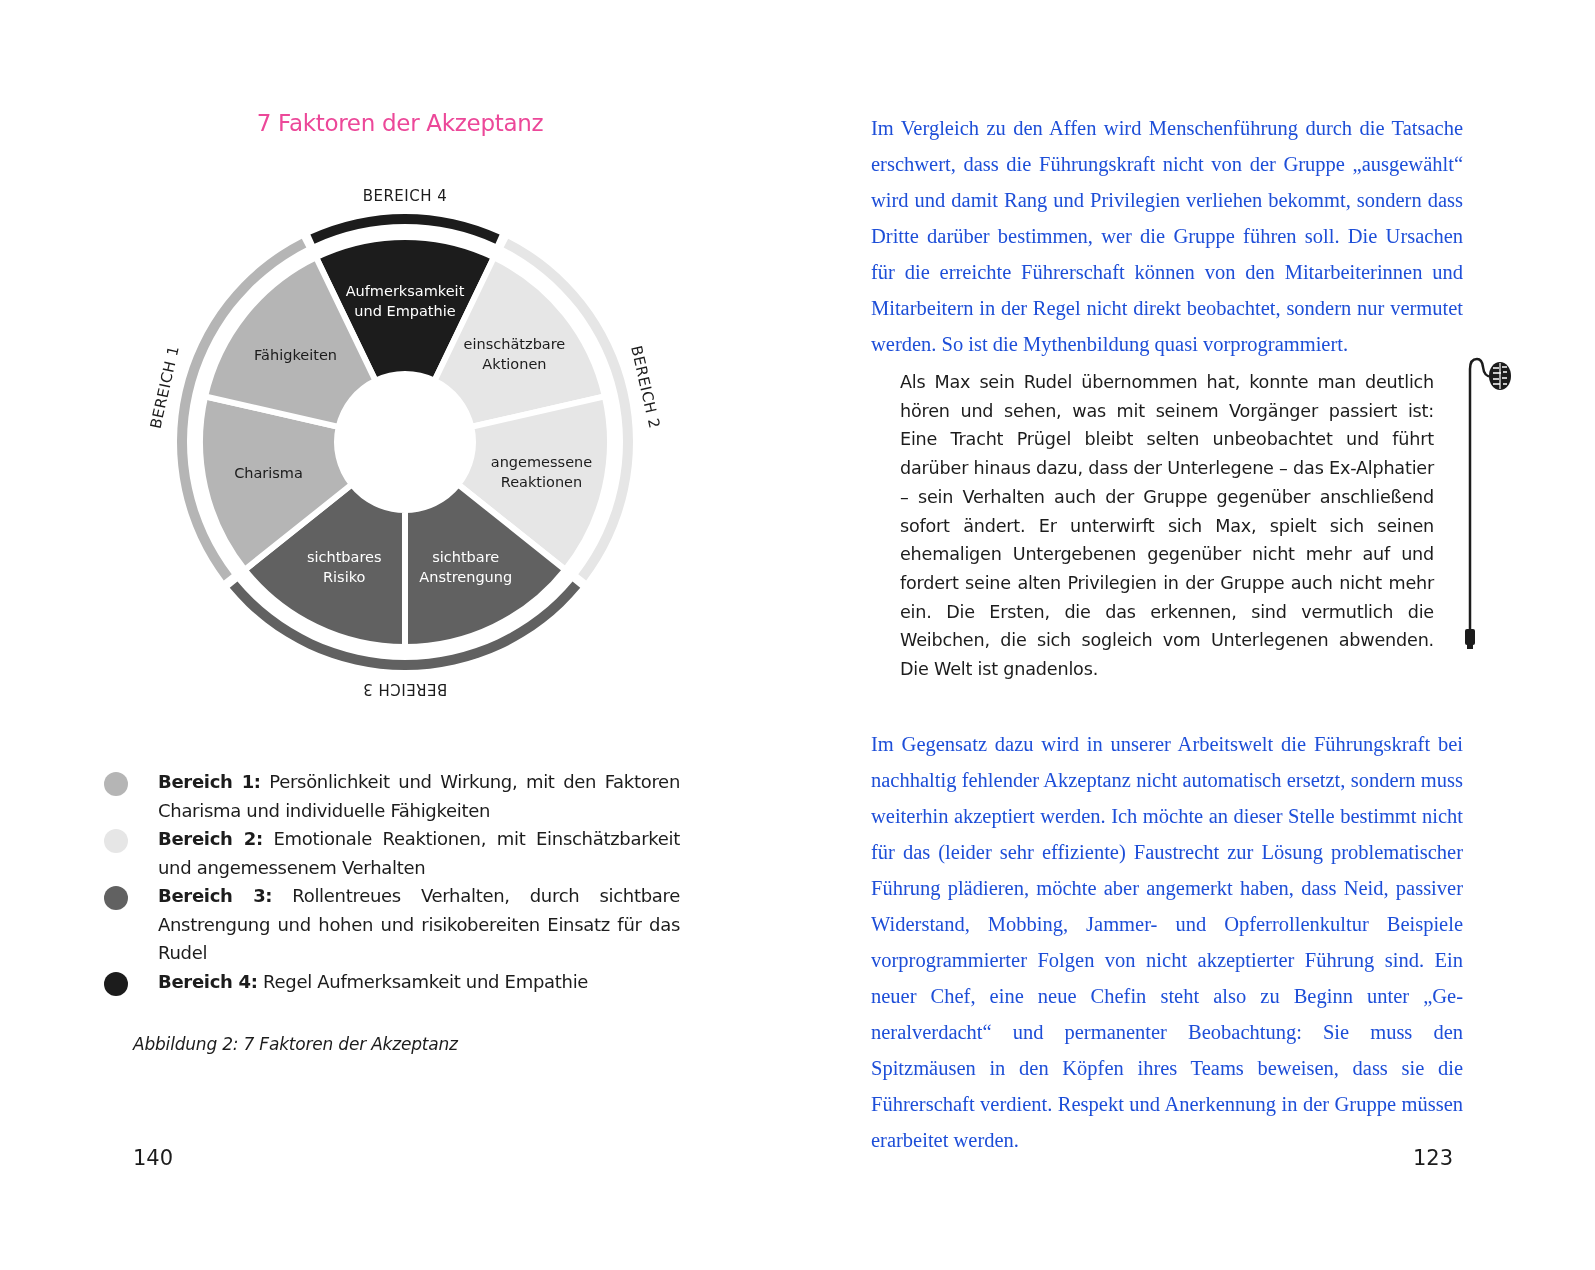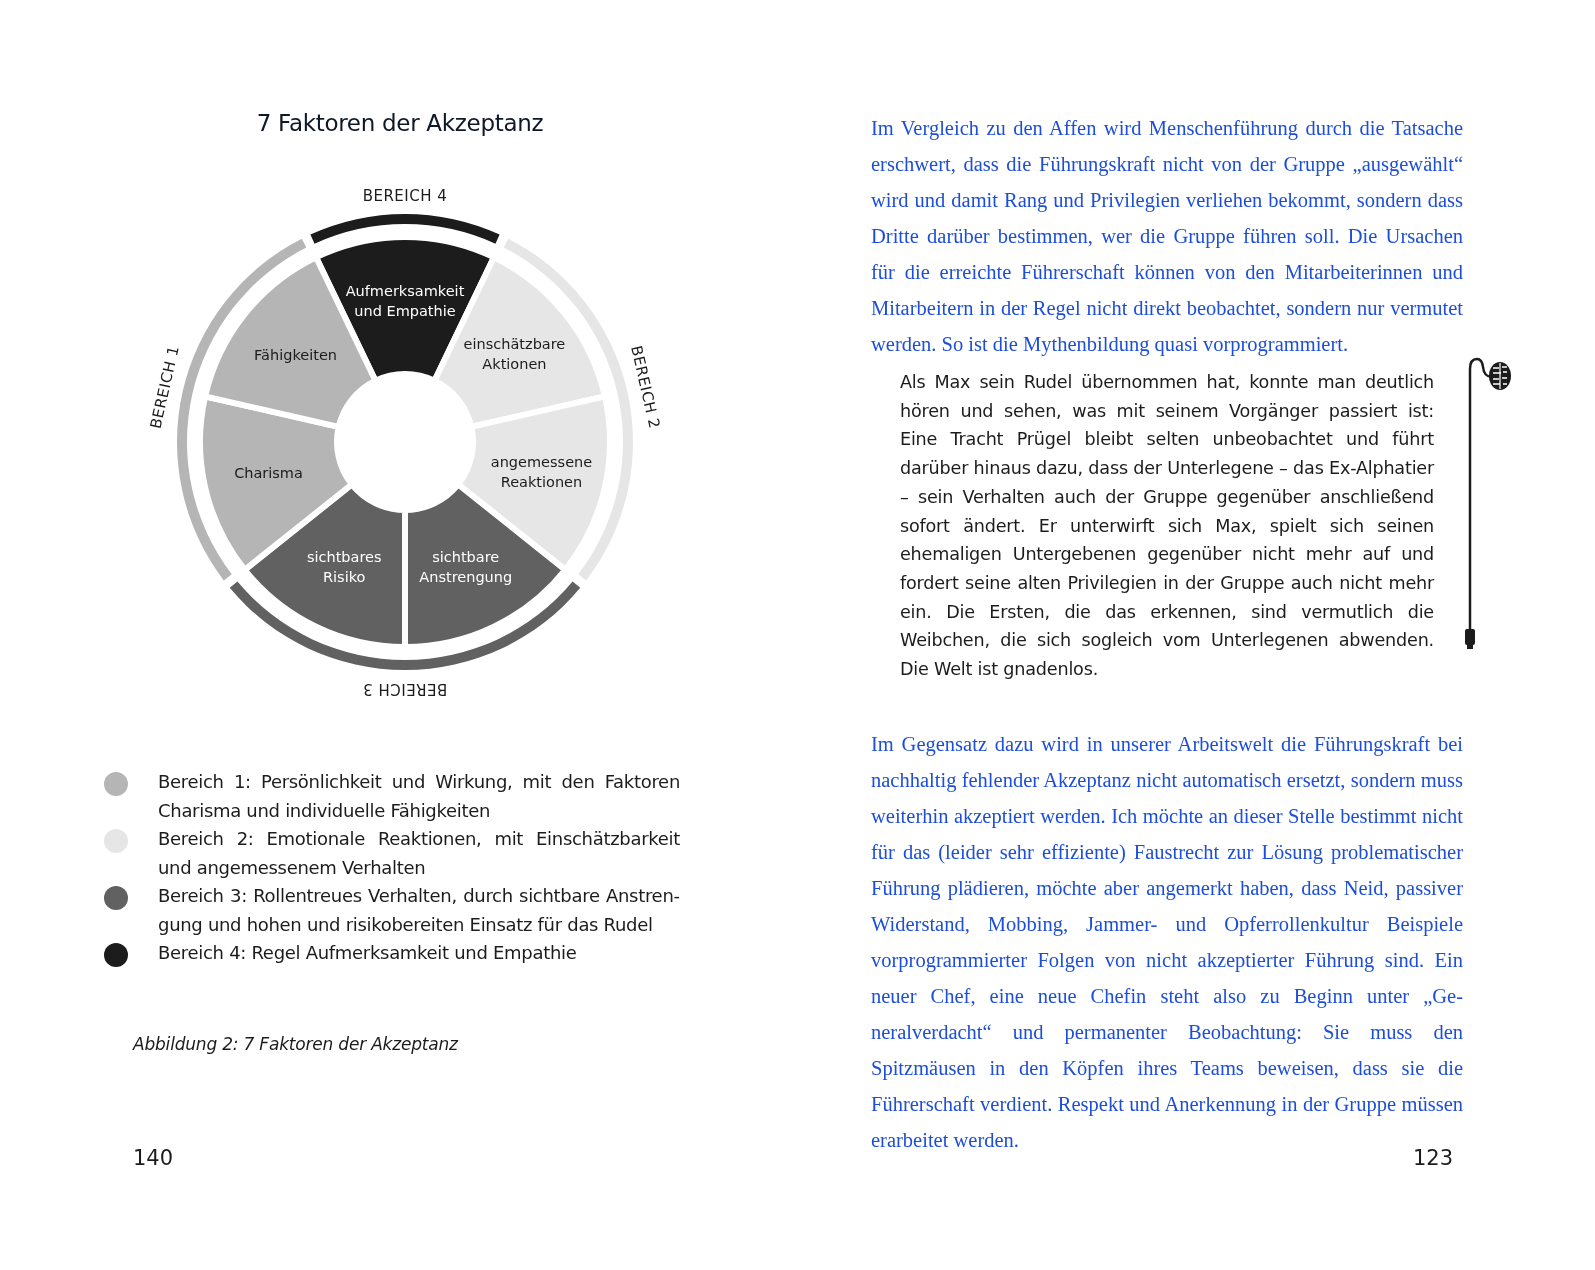--- a/index.html
+++ b/index.html
@@ -3,30 +3,30 @@
 <meta charset="utf-8">
 <style>
   html, body { margin: 0; padding: 0; background: #ffffff; }
   body { width: 1595px; height: 1270px; position: relative; overflow: hidden; color: #1c1c1c; }
   .page { position: absolute; top: 0; height: 1270px; }
   .left { left: 0; width: 797px; }
   .right { left: 797px; width: 798px; }
   .sans { font-family: "DejaVu Sans", "Liberation Sans", sans-serif; }
   .serif { font-family: "Liberation Serif", "DejaVu Serif", serif; }
 
-  .fig-title { position: absolute; left: 160px; width: 480px; top: 110px; text-align: center; font-size: 23px; letter-spacing: -0.3px; color: #0f172a; }
+  .fig-title { position: absolute; left: 160px; width: 480px; top: 110px; text-align: center; font-size: 23px; letter-spacing: -0.3px; color: #ec4899; }
   .diagram { position: absolute; left: 130px; top: 185px; width: 560px; height: 560px; }
   .diagram svg { width: 560px; height: 560px; display: block; }
   .seg-label { font-family: "DejaVu Sans", sans-serif; font-size: 14.5px; }
   .ring-label { font-family: "DejaVu Sans", sans-serif; font-size: 15px; fill: #1c1c1c; letter-spacing: 0.5px; }
 
   .legend { position: absolute; left: 100px; top: 768px; width: 580px; }
   .legend-item { position: relative; padding-left: 58px; font-size: 18px; line-height: 28.5px; text-align: justify; letter-spacing: -0.3px; }
   .legend-dot { position: absolute; left: 4px; top: 4px; width: 24px; height: 24px; border-radius: 50%; }
-  .legend-item b { font-weight: normal; }
+  .legend-item b { font-weight: bold; }
 
   .caption { position: absolute; left: 133px; top: 1034px; font-size: 17px; font-style: italic; letter-spacing: -0.2px; }
   .page-num { position: absolute; top: 1146px; font-size: 21px; }
   .pn-left { left: 133px; }
   .pn-right { left: 616px; }
 
   .para { position: absolute; left: 74px; width: 592px; font-size: 20.5px; line-height: 36px; text-align: justify; hyphens: manual; color: #1d4ed8; }
   .p1 { top: 110px; }
   .p3 { top: 718px; margin-top: 8px; }
   .quote { position: absolute; left: 103px; width: 534px; top: 368px; font-size: 17.6px; line-height: 28.7px; text-align: justify; color: #1c1c1c; letter-spacing: -0.2px; }

